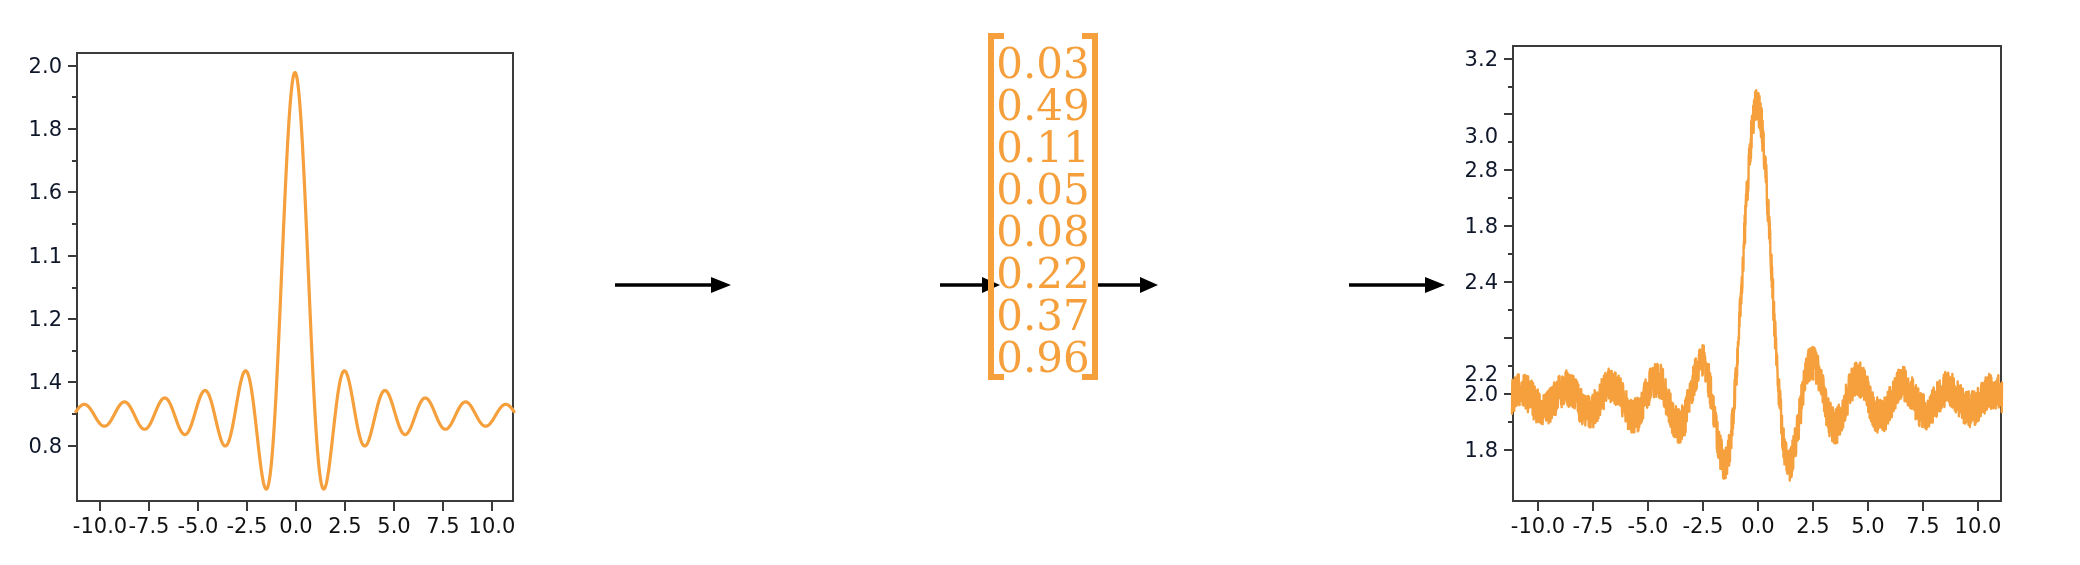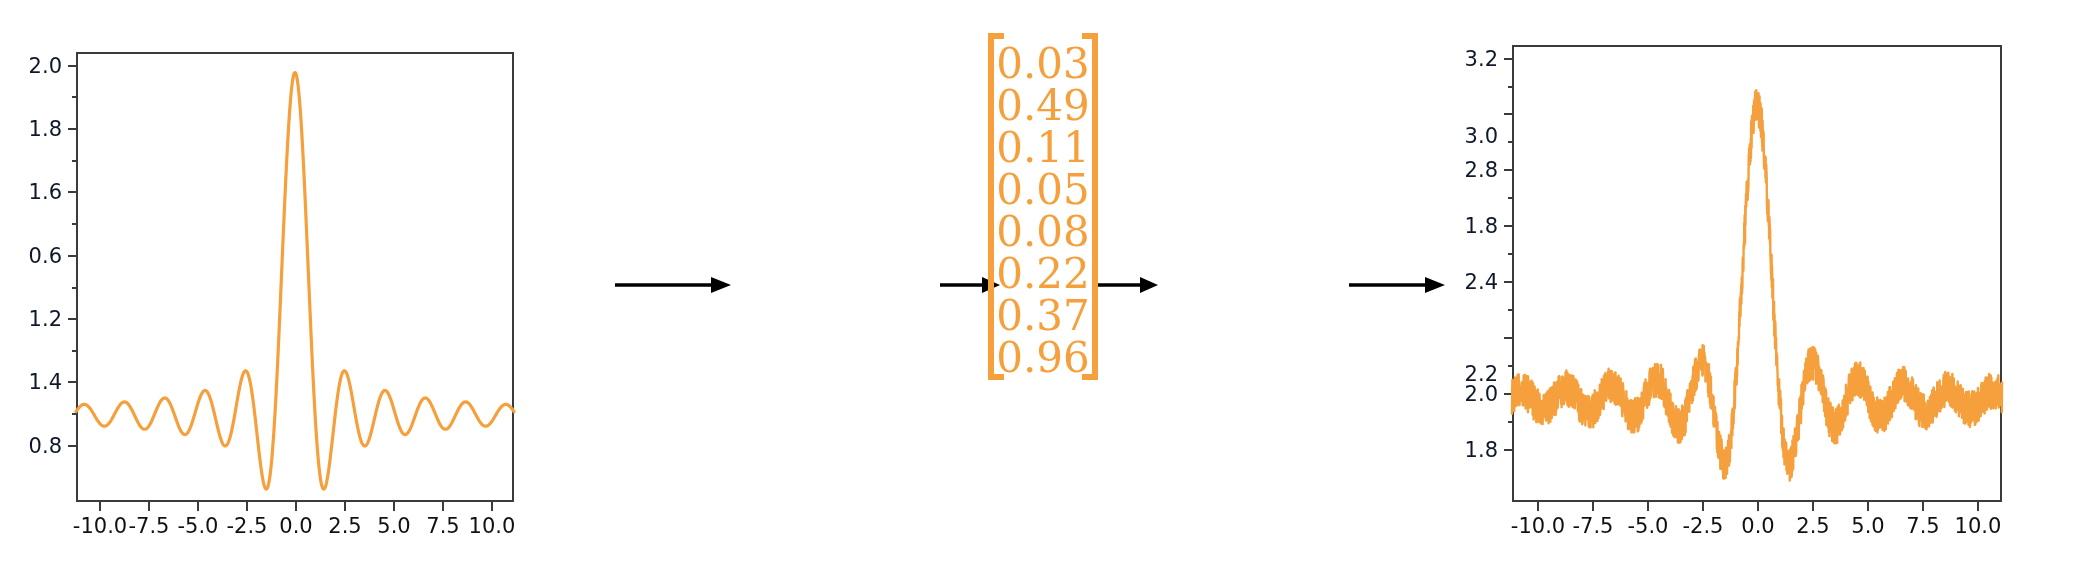--- a/index.html
+++ b/index.html
@@ -112,21 +112,21 @@
 </head>
 <body>
 
 <div class="figure">
 
   <div class="panel" style="left:0px; top:0px; width:560px; height:565px;">
 
     <div class="ytick-label" style="left:0px; width:62px; top:66px;">2.0</div>
     <div class="ytick-label" style="left:0px; width:62px; top:129px;">1.8</div>
     <div class="ytick-label" style="left:0px; width:62px; top:192px;">1.6</div>
-    <div class="ytick-label" style="left:0px; width:62px; top:256px;">0.6</div>
+    <div class="ytick-label" style="left:0px; width:62px; top:256px;">1.1</div>
     <div class="ytick-label" style="left:0px; width:62px; top:319px;">1.2</div>
     <div class="ytick-label" style="left:0px; width:62px; top:382px;">1.4</div>
     <div class="ytick-label" style="left:0px; width:62px; top:446px;">0.8</div>
 
     <div class="tickmark ytick-major" style="left:68px; top:65px;"></div>
     <div class="tickmark ytick-major" style="left:68px; top:128px;"></div>
     <div class="tickmark ytick-major" style="left:68px; top:191px;"></div>
     <div class="tickmark ytick-major" style="left:68px; top:255px;"></div>
     <div class="tickmark ytick-major" style="left:68px; top:318px;"></div>
     <div class="tickmark ytick-major" style="left:68px; top:381px;"></div>

